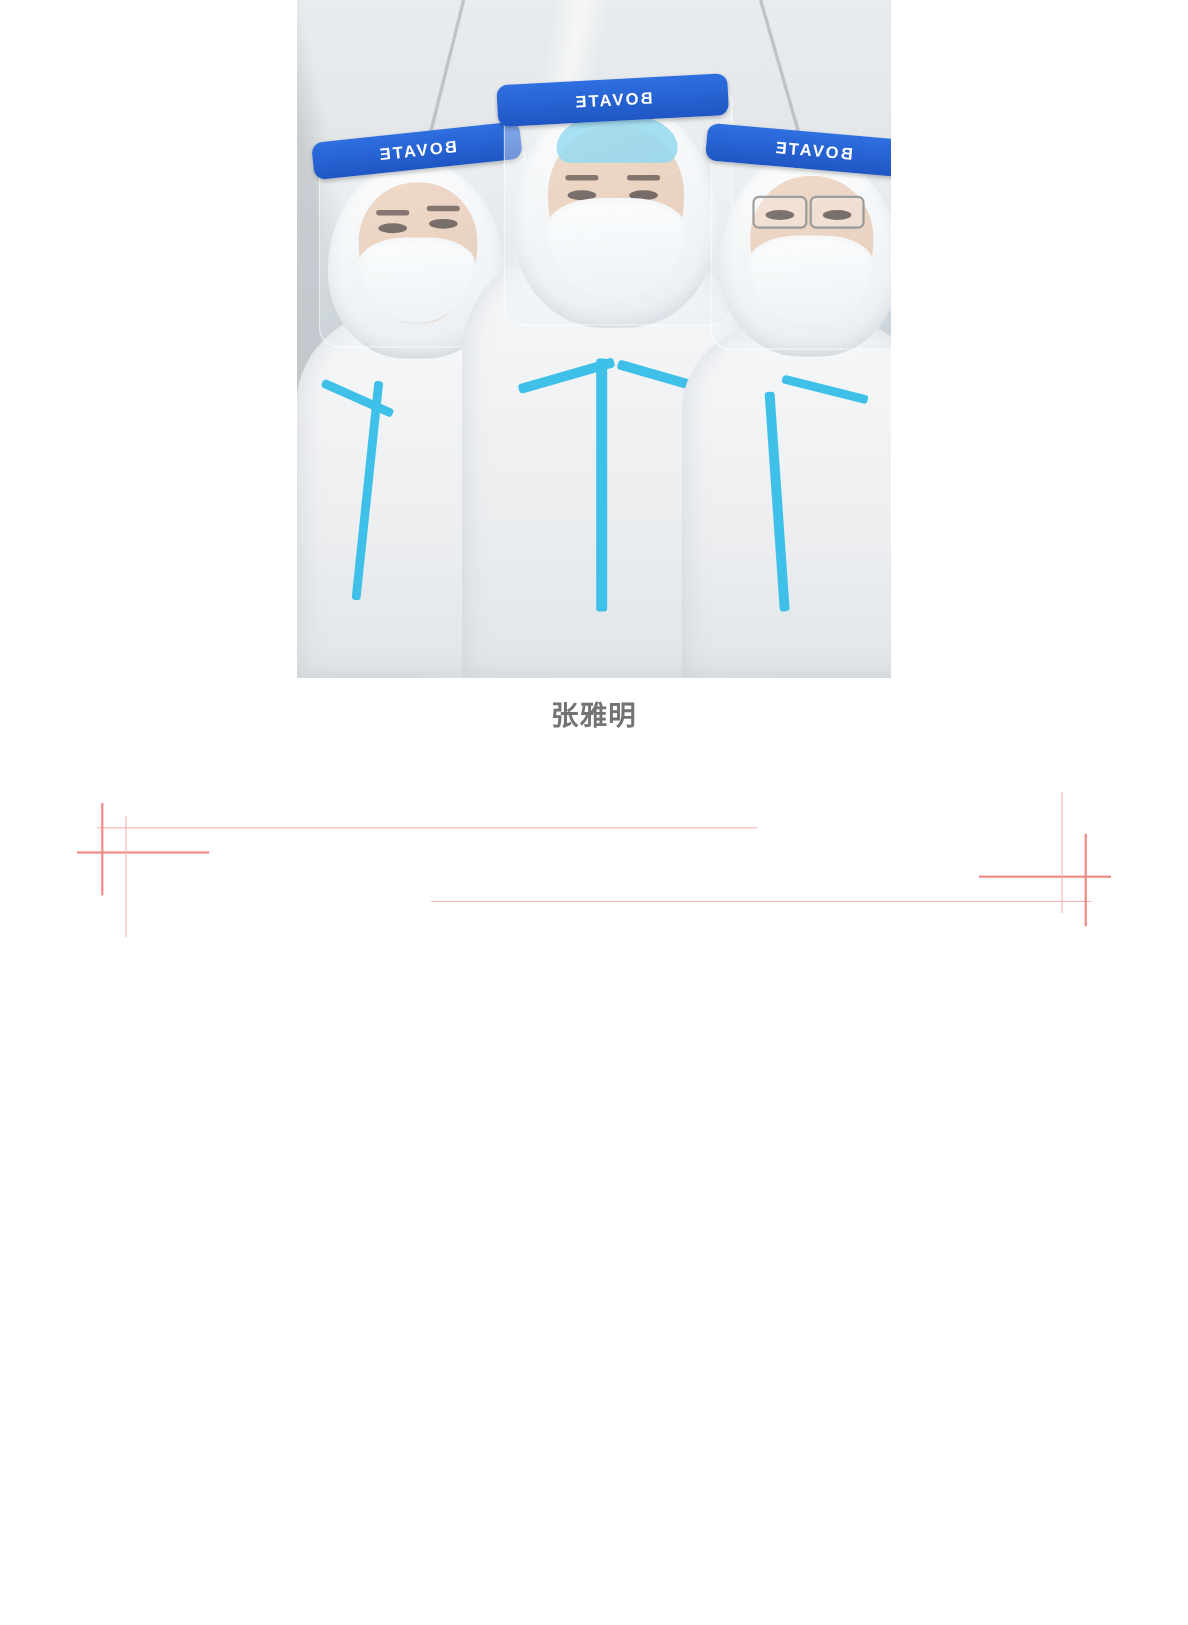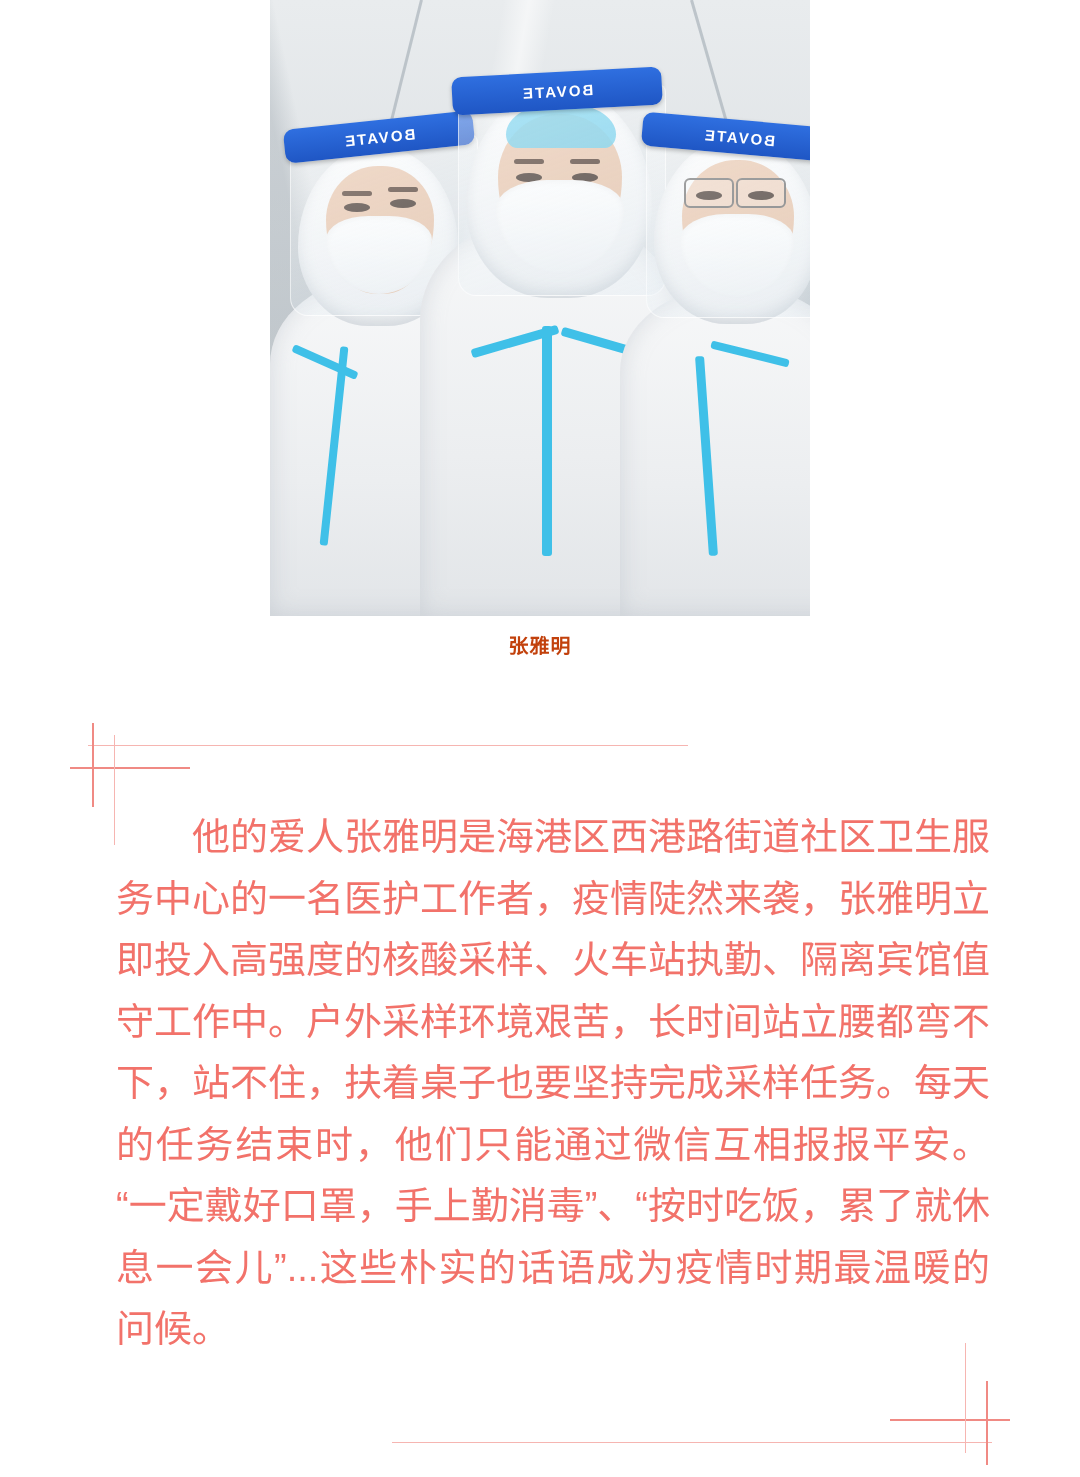--- a/index.html
+++ b/index.html
@@ -134,22 +134,22 @@
   }
   .glasses {
     position: absolute;
     border: 2px solid #6a6a6a;
     border-radius: 6px;
     background: rgba(255,255,255,.25);
   }
 
   .caption {
     margin-top: 14px;
-    font-size: 20px;
-    color: #c2410c;
+    font-size: 25px;
+    color: #737373;
     font-weight: 600;
     letter-spacing: 1px;
     font-family: "Liberation Sans", "DejaVu Sans", sans-serif;
   }
 
   
   .article {
     position: relative;
     margin: 64px 70px 0 70px;
     padding: 46px 20px 30px 46px;
@@ -262,21 +262,20 @@
 
 <div class="article">
 
   <div class="corner tl">
     <div class="h h1 thin"></div>
     <div class="h h2"></div>
     <div class="v v1"></div>
     <div class="v v2 thin"></div>
   </div>
 
-  <p class="body-text">他的爱人张雅明是海港区西港路街道社区卫生服务中心的一名医护工作者，疫情陡然来袭，张雅明立即投入高强度的核酸采样、火车站执勤、隔离宾馆值守工作中。户外采样环境艰苦，长时间站立腰都弯不下，站不住，扶着桌子也要坚持完成采样任务。每天的任务结束时，他们只能通过微信互相报报平安。“一定戴好口罩，手上勤消毒”、“按时吃饭，累了就休息一会儿”...这些朴实的话语成为疫情时期最温暖的问候。</p>
 
   <div class="corner br">
     <div class="h h1 thin"></div>
     <div class="h h2"></div>
     <div class="v v1"></div>
     <div class="v v2 thin"></div>
   </div>
 </div>
 
 </body></html>

